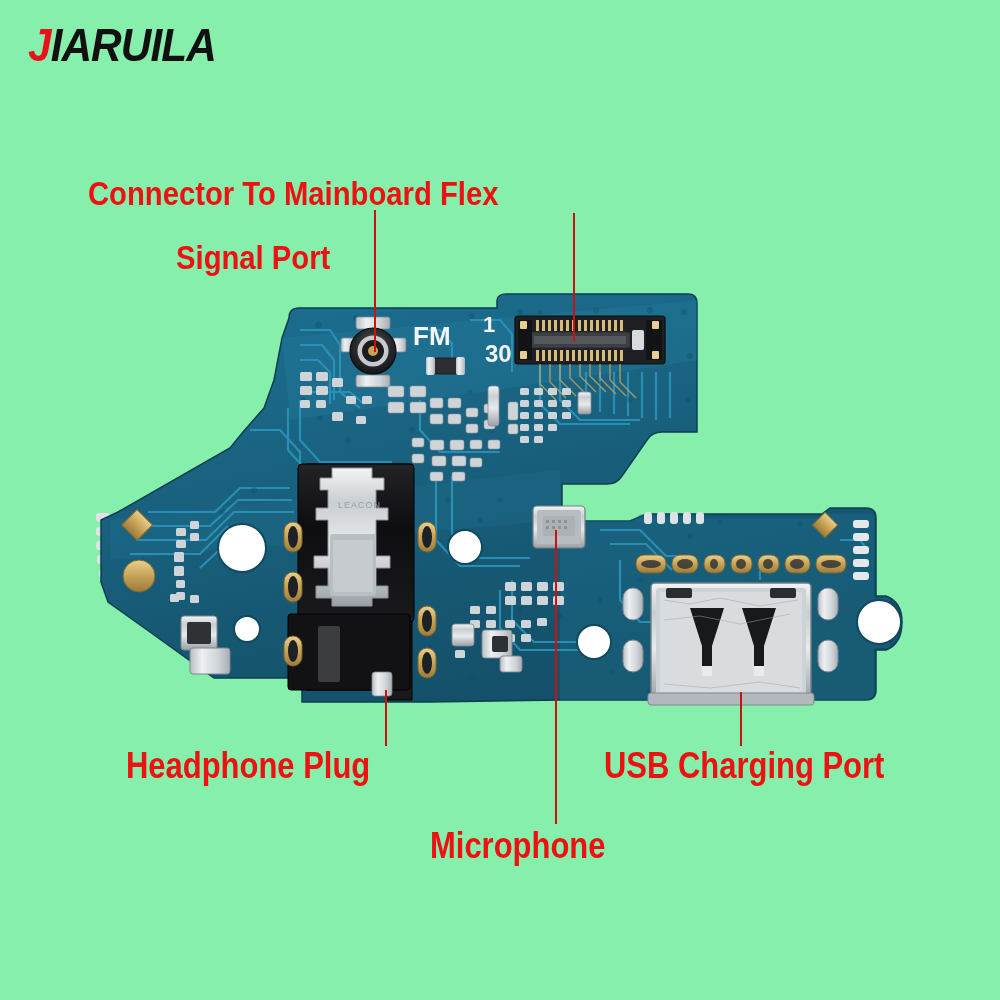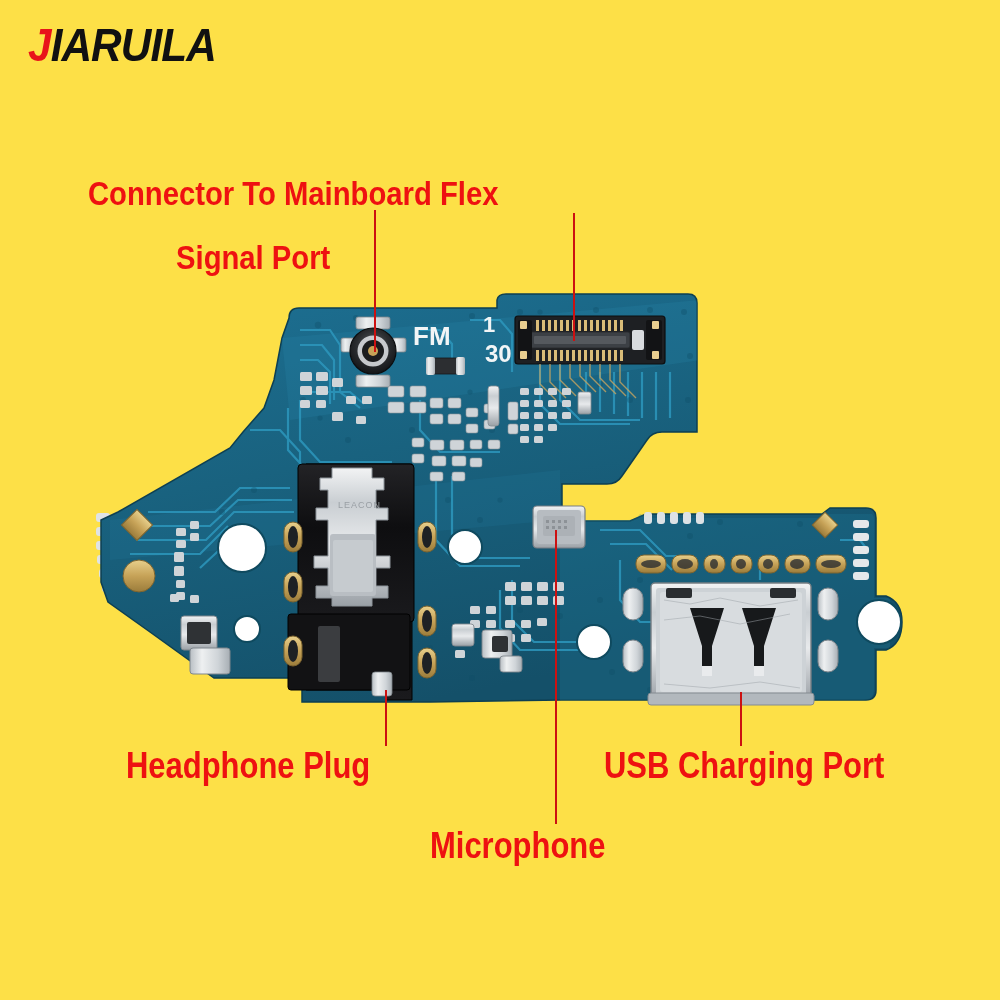--- a/index.html
+++ b/index.html
@@ -4,21 +4,21 @@
 <style>
   html, body {
     margin: 0;
     padding: 0;
     background: #ffffff;
   }
   #stage {
     position: relative;
     width: 1000px;
     height: 1000px;
-    background: #fde047;
+    background: #86efac;
     overflow: hidden;
     font-family: "Liberation Sans", sans-serif;
   }
 
   
   #logo {
     position: absolute;
     left: 28px;
     top: 22px;
     font-family: "Liberation Sans", sans-serif;

